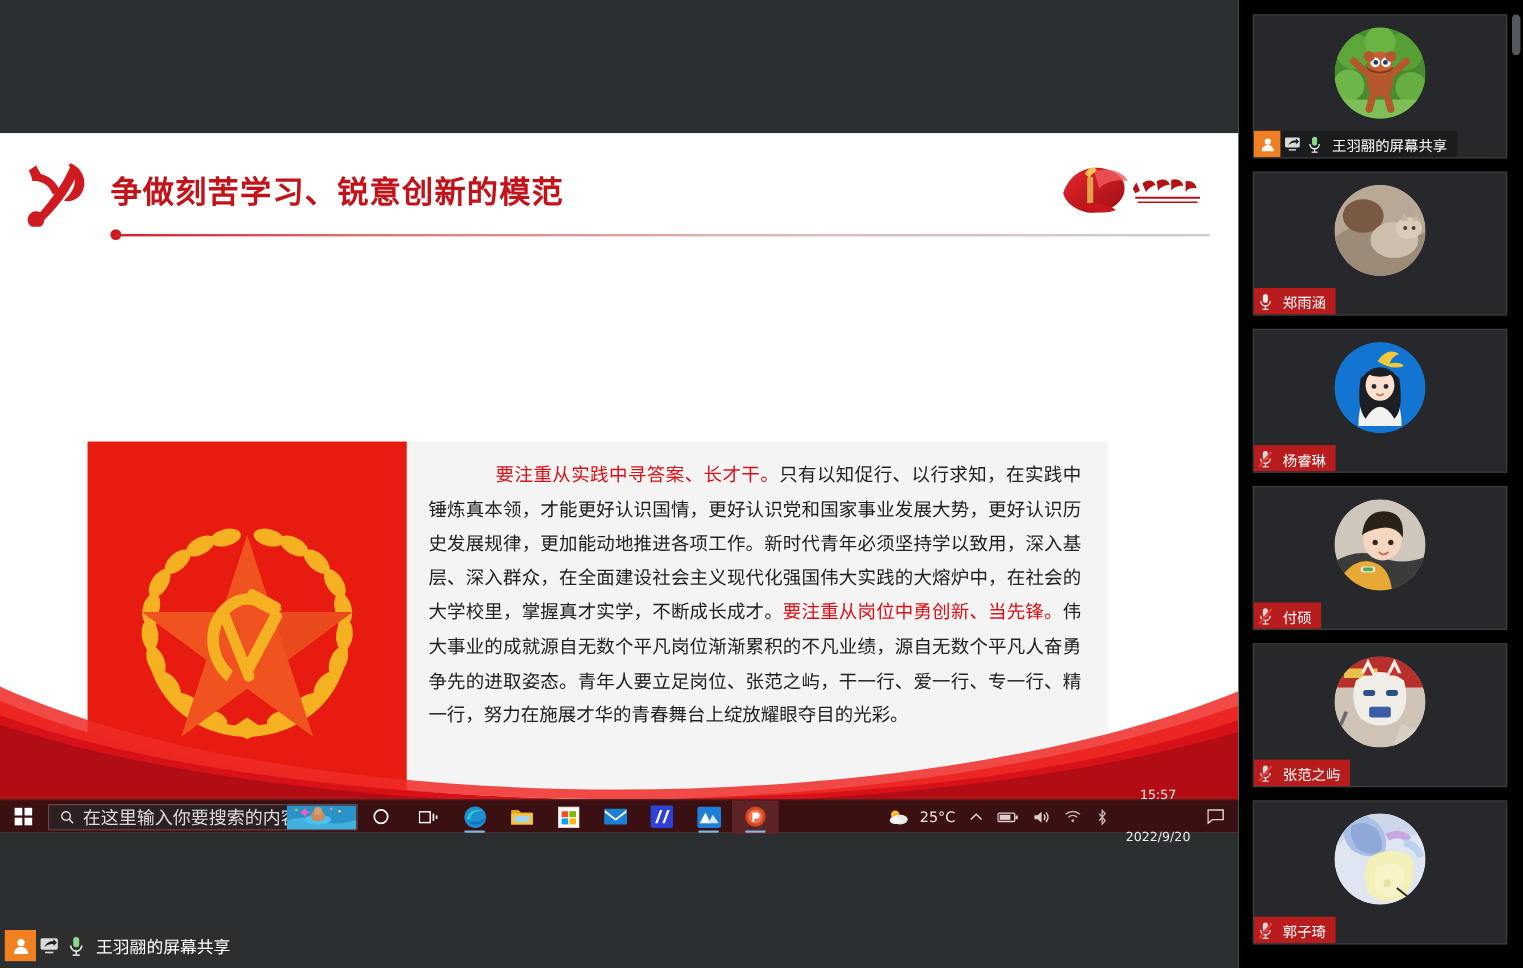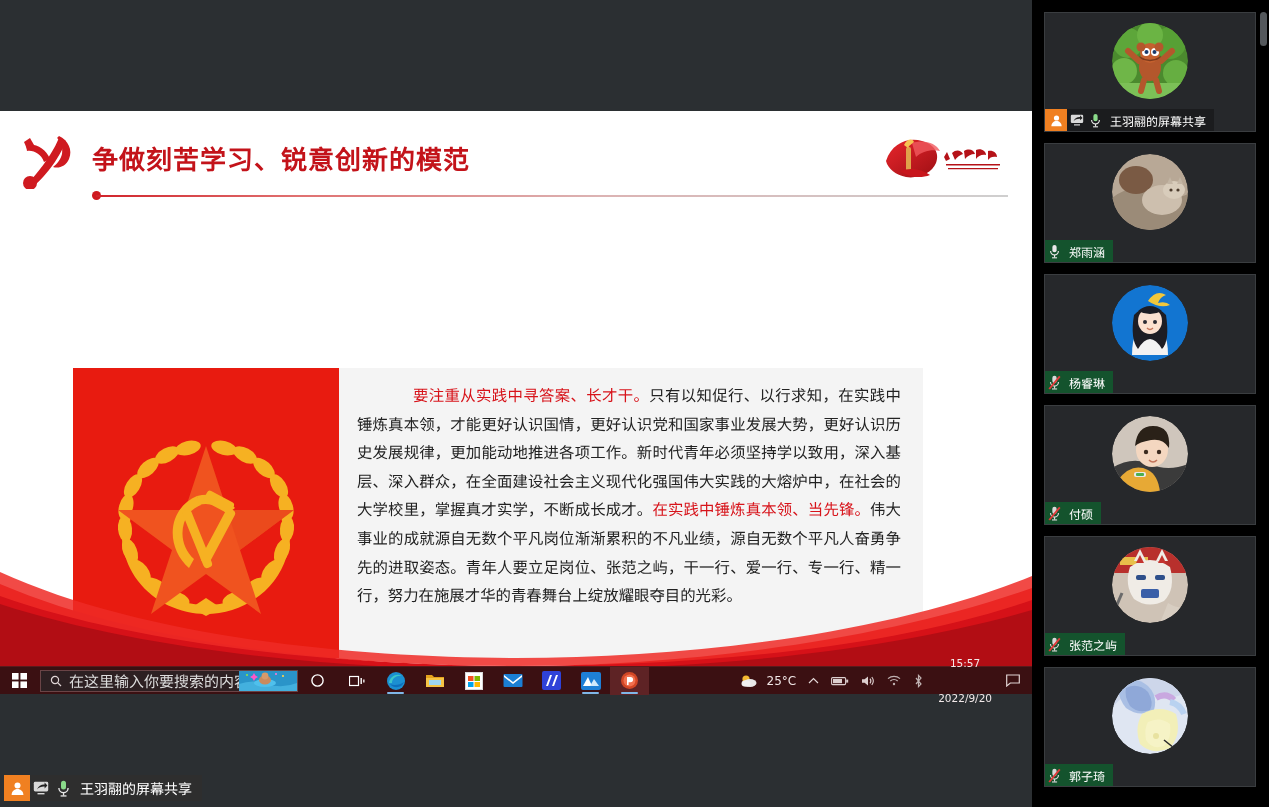--- a/index.html
+++ b/index.html
@@ -152,21 +152,21 @@
   .tile{
     position:relative; width:212px; height:120px; margin-bottom:11px;
     background:#26282b; border:1px solid #3a3d40; overflow:hidden;
   }
   .tile-av{
     position:absolute; left:50%; top:10px; transform:translateX(-50%);
     width:76px; height:76px; border-radius:50%; overflow:hidden;
   }
   .tile-label{
     position:absolute; left:0; bottom:0; height:22px;
-    display:flex; align-items:center; background:#14532d;
+    display:flex; align-items:center; background:#b91c1c;
     padding-right:8px;
   }
   .tile-label.host{ background:#1b1c1e; }
   .lbl-host-badge{
     width:22px; height:22px; background:#f08021;
     display:flex; align-items:center; justify-content:center; flex:0 0 auto;
   }
   .lbl-ic{ width:19px; height:22px; display:flex; align-items:center; justify-content:center; flex:0 0 auto; }
   .lbl-name{
     color:#ffffff; font-size:12px; margin-left:5px; white-space:nowrap;
@@ -277,21 +277,21 @@
             <path d="M116 200 c-14 -12 -20 -32 -14 -49 4 -11 12 -19 22 -23 l4 9 c-8 3 -14 9 -17 18 -4 13 0 27 10 36 z"></path>
             <path d="M124 128 c14 -4 29 1 38 12 l-8 6 c-7 -8 -18 -12 -28 -9 z"></path>
             <rect x="120" y="140" width="9" height="62" rx="4" transform="rotate(-22 124 171)"></rect>
             <rect x="140" y="138" width="10" height="60" rx="4" transform="rotate(28 145 168)"></rect>
             <rect x="131" y="128" width="30" height="12" rx="3" transform="rotate(28 146 134)"></rect>
           </g>
         </svg>
       </div>
 
       <div class="text-panel">
-        <p class="body-text"><span class="lead"></span><span class="hl">要注重从实践中寻答案、长才干。</span><span>只有以知促行、以行求知，在实践中锤炼真本领，才能更好认识国情，更好认识党和国家事业发展大势，更好认识历史发展规律，更加能动地推进各项工作。新时代青年必须坚持学以致用，深入基层、深入群众，在全面建设社会主义现代化强国伟大实践的大熔炉中，在社会的大学校里，掌握真才实学，不断成长成才。</span><span class="hl">在实践中锤炼真本领、当先锋。</span><span>伟大事业的成就源自无数个平凡岗位渐渐累积的不凡业绩，源自无数个平凡人奋勇争先的进取姿态。青年人要立足岗位、张范之屿，干一行、爱一行、专一行、精一行，努力在施展才华的青春舞台上绽放耀眼夺目的光彩。</span></p>
+        <p class="body-text"><span class="lead"></span><span class="hl">要注重从实践中寻答案、长才干。</span><span>只有以知促行、以行求知，在实践中锤炼真本领，才能更好认识国情，更好认识党和国家事业发展大势，更好认识历史发展规律，更加能动地推进各项工作。新时代青年必须坚持学以致用，深入基层、深入群众，在全面建设社会主义现代化强国伟大实践的大熔炉中，在社会的大学校里，掌握真才实学，不断成长成才。</span><span class="hl">要注重从岗位中勇创新、当先锋。</span><span>伟大事业的成就源自无数个平凡岗位渐渐累积的不凡业绩，源自无数个平凡人奋勇争先的进取姿态。青年人要立足岗位、张范之屿，干一行、爱一行、专一行、精一行，努力在施展才华的青春舞台上绽放耀眼夺目的光彩。</span></p>
       </div>
 
       <span class="ribbon">
         <svg viewBox="0 0 1032 96" width="1032" height="96" preserveAspectRatio="none" aria-hidden="true">
           <path d="M0 14 C150 78 360 96 516 96 C680 96 880 72 1032 18 L1032 96 L0 96 Z" fill="#d61118"></path>
           <path d="M0 34 C160 86 370 100 516 100 C690 100 880 84 1032 40 L1032 96 L0 96 Z" fill="#b20d14"></path>
           <path d="M0 2 C140 66 350 88 516 88 C690 88 890 64 1032 6 L1032 30 C880 82 680 96 516 96 C350 96 140 76 0 26 Z" fill="#ef2a26" opacity=".85"></path>
         </svg>
       </span>
     </div>

